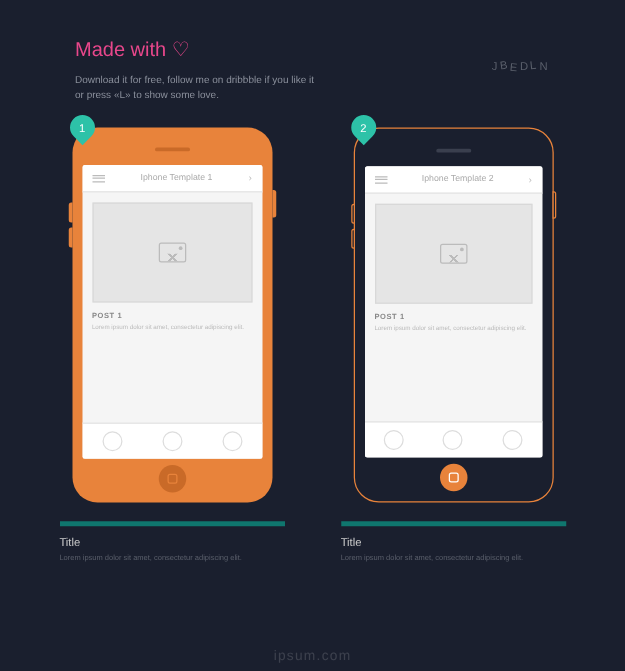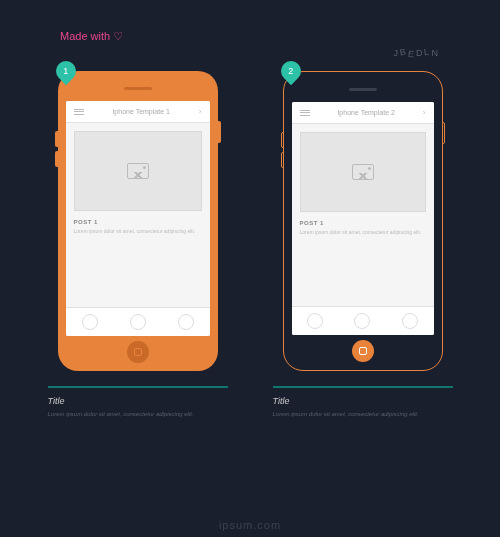--- a/index.html
+++ b/index.html
@@ -6,21 +6,21 @@
 body {
   width: 500px;
   height: 537px;
   background: #1a1f2e;
   font-family: -apple-system, Helvetica, Arial, sans-serif;
   color: #fff;
   position: relative;
   overflow: hidden;
 }
 .header { padding: 30px 60px 0 60px; }
-.made-with { color: #e8478b; font-size: 11px; margin-bottom: 8px; }
+.made-with { color: #e8478b; font-size: 16px; margin-bottom: 8px; }
 .heart { color: #e8478b; }
 .subtitle { color: #8a8f9b; font-size: 8px; line-height: 1.5; max-width: 200px; }
 .brand { position: absolute; top: 48px; right: 60px; color: #5a5f6b; font-size: 9px; letter-spacing: 2px; }
 .brand span { display: inline-block; }
 .brand span:nth-child(2) { transform: rotate(-8deg) translateY(-1px); }
 .brand span:nth-child(3) { transform: rotate(5deg) translateY(1px); }
 .brand span:nth-child(5) { transform: rotate(-6deg) translateY(-1px); }
 
 .phones { display: flex; justify-content: space-around; padding: 20px 40px 0; gap: 30px; }
 .phone-wrap { position: relative; flex: 1; max-width: 180px; }
@@ -82,35 +82,36 @@
 
 .home-btn { position: absolute; bottom: 8px; left: 50%; transform: translateX(-50%);
   width: 22px; height: 22px; border-radius: 50%; display: flex; align-items: center; justify-content: center; }
 .phone-filled .home-btn { background: #c96a28; }
 .phone-outline .home-btn { background: #e8833b; }
 .home-sq { width: 8px; height: 8px; border-radius: 2px; }
 .phone-filled .home-sq { border: 1px solid #e8833b; }
 .phone-outline .home-sq { border: 1px solid #fff; }
 
 .captions { display: flex; justify-content: space-around; padding: 15px 40px 0; gap: 30px; }
-.caption { flex: 1; max-width: 180px; border-top: 2px solid #0f766e; padding-top: 8px; font-style: italic; }
+.caption { flex: 1; max-width: 180px; border-top: 4px solid #0f766e; padding-top: 8px; }
 .cap-title { color: #ccc; font-size: 9px; margin-bottom: 4px; }
 .cap-body { color: #5a5f6b; font-size: 6px; line-height: 1.5; }
 
 .watermark { position: absolute; bottom: 6px; left: 50%; transform: translateX(-50%);
   color: rgba(255,255,255,0.15); font-size: 11px; letter-spacing: 1px; }
 </style>
 </head>
 <body>
 
 <div class="header">
   <div class="made-with">
     <span>Made with</span>
     <span class="heart">♡</span>
   </div>
+  <div class="subtitle">Download it for free, follow me on dribbble if you like it or press «L» to show some love.</div>
   <div class="brand">
     <span>J</span><span>B</span><span>E</span><span>D</span><span>L</span><span>N</span>
   </div>
 </div>
 
 <div class="phones">
 
   <div class="phone-wrap">
     <div class="badge">
         <span>1</span>

